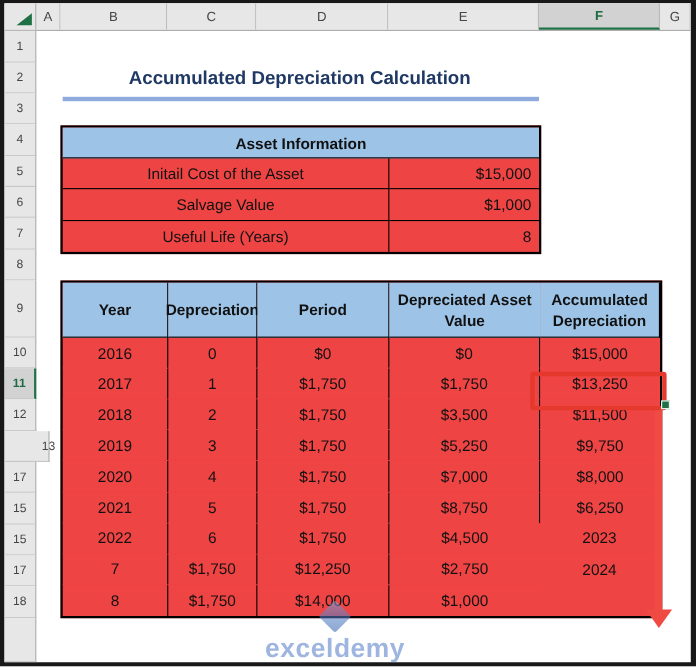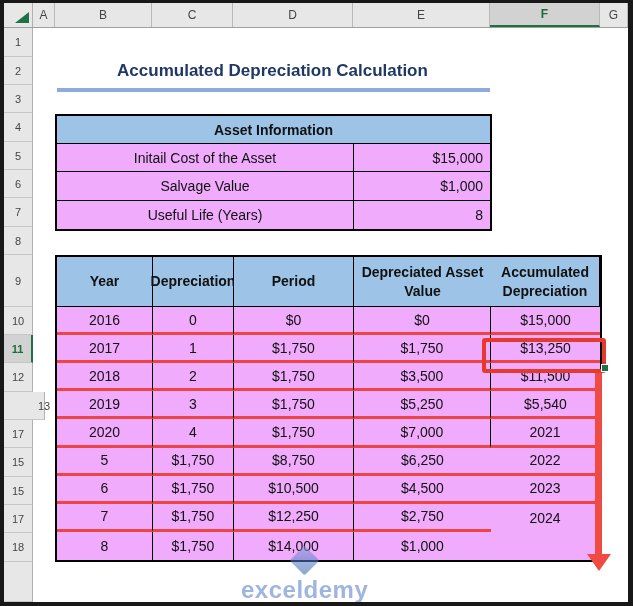--- a/index.html
+++ b/index.html
@@ -15,28 +15,28 @@
   .corner-cell { width:29px; height:100%; position:relative; background:#e7e7e7; border-right:1px solid #b0b0b0; }
   .corner-tri { position:absolute; right:3px; bottom:4px; width:0; height:0; border-left:14px solid transparent; border-bottom:11px solid #1e7145; }
   .col-h { height:100%; display:flex; align-items:center; justify-content:center; font-size:12px; color:#454545; border-right:1px solid #b9b9b9; background:#e7e7e7; }
   .col-h.selected { background:#d2d2d2; border-bottom:2px solid #1e7145; color:#1d6b40; font-weight:bold; }
   .row-strip { position:absolute; left:0; top:25px; width:29px; z-index:2; }
   .row-h { width:29px; display:flex; align-items:center; justify-content:center; font-size:11px; color:#454545; background:#e7e7e7; border-right:1px solid #b0b0b0; border-bottom:1px solid #c6c6c6; }
   .row-h.selected { background:#d2d2d2; border-right:2px solid #1e7145; color:#1d6b40; font-weight:bold; }
   
   .sheet-title { position:absolute; left:51px; top:53px; width:435px; height:30px; line-height:30px; text-align:center; font-weight:bold; font-size:17px; color:#1f3864; z-index:1; }
   .title-underline { position:absolute; left:53px; top:85px; width:433px; height:4px; background:#8faadc; z-index:1; }
-  .grid-table { position:absolute; border:2px solid #000; background:#f0abfc; display:grid; z-index:1; }
+  .grid-table { position:absolute; border:2px solid #000; background:#ef4444; display:grid; z-index:1; }
   #assetTable { left:51px; top:111px; width:437px; height:117px; grid-template-columns:297px 1fr; grid-template-rows:28px 1fr 1fr 1fr; }
   .at-header { grid-column:1 / 3; background:#9dc3e6; border-bottom:1px solid #000; display:flex; align-items:center; justify-content:center; font-weight:bold; font-size:14px; color:#111; }
   .at-label { border-right:1px solid #000; border-bottom:1px solid #000; display:flex; align-items:center; justify-content:center; font-size:14px; color:#111; }
   .at-value { border-bottom:1px solid #000; display:flex; align-items:center; justify-content:flex-end; padding-right:7px; font-size:14px; color:#111; }
   #depTable { left:51px; top:252px; width:547px; height:307px; grid-template-columns:96px 81px 120px 137px 1fr; grid-template-rows:50px repeat(9, 1fr); }
   .dt-header { background:#9dc3e6; border-right:1px solid #000; border-bottom:1px solid #000; display:flex; align-items:center; justify-content:center; text-align:center; font-weight:bold; font-size:14px; line-height:1.3; color:#111; padding:0 3px; }
-  .dt-cell { border-right:1px solid #000; border-bottom:3px solid #ef4444; display:flex; align-items:center; justify-content:center; font-size:14px; color:#111; }
+  .dt-cell { border-right:1px solid #000; border-bottom:1px solid #ef4444; display:flex; align-items:center; justify-content:center; font-size:14px; color:#111; }
   
   .watermark { position:absolute; left:237px; top:541px; display:flex; align-items:center; gap:7px; z-index:5; pointer-events:none;flex-direction:column; }
   .wm-logo { width:21px; height:21px; margin-top:6px; transform:rotate(45deg); background:linear-gradient(135deg,#7fa4dc 0%,#4a77c0 60%,#2f5da8 100%); opacity:.55; border-radius:2px; }
   .wm-textcol { display:flex; flex-direction:column; align-items:center; }
   .wm-brand { font-size:24px; font-weight:bold; color:rgba(130,160,214,.78); letter-spacing:.5px; line-height:1; }
   .wm-tagline { font-size:8px; letter-spacing:3px; color:rgba(147,156,174,.9); margin-top:16px; font-weight:normal; }
   
   .hl-box { position:absolute; left:478px; top:335px; width:124px; height:35px; border:4px solid #e6392e; border-radius:3px; z-index:10; }
   .fill-handle { position:absolute; left:597px; top:361px; width:8px; height:8px; background:#1e7145; border:1px solid #fff; z-index:11; }
   .arrow-line { position:absolute; left:591px; top:368px; width:7px; height:184px; background:#ef4b43; z-index:9; }
@@ -113,34 +113,34 @@
       <div class="dt-cell" style="border-right: none;">$13,250</div>
       <div class="dt-cell">2018</div>
       <div class="dt-cell">2</div>
       <div class="dt-cell">$1,750</div>
       <div class="dt-cell">$3,500</div>
       <div class="dt-cell" style="border-right: none;">$11,500</div>
       <div class="dt-cell">2019</div>
       <div class="dt-cell">3</div>
       <div class="dt-cell">$1,750</div>
       <div class="dt-cell">$5,250</div>
-      <div class="dt-cell" style="border-right: none;">$5,540</div>
+      <div class="dt-cell" style="border-right: none;">$9,750</div>
       <div class="dt-cell">2020</div>
       <div class="dt-cell">4</div>
       <div class="dt-cell">$1,750</div>
       <div class="dt-cell">$7,000</div>
+      <div class="dt-cell" style="border-right: none;">$8,000</div>
       <div class="dt-cell">2021</div>
       <div class="dt-cell">5</div>
       <div class="dt-cell">$1,750</div>
       <div class="dt-cell">$8,750</div>
       <div class="dt-cell" style="border-right: none;">$6,250</div>
       <div class="dt-cell">2022</div>
       <div class="dt-cell">6</div>
       <div class="dt-cell">$1,750</div>
-      <div class="dt-cell">$10,500</div>
       <div class="dt-cell" style="border-right: none;">$4,500</div>
       <div class="dt-cell">2023</div>
       <div class="dt-cell">7</div>
       <div class="dt-cell">$1,750</div>
       <div class="dt-cell">$12,250</div>
       <div class="dt-cell" style="border-right: none;">$2,750</div>
       <div class="dt-cell" style="border-bottom: none;">2024</div>
       <div class="dt-cell" style="border-bottom: none;">8</div>
       <div class="dt-cell" style="border-bottom: none;">$1,750</div>
       <div class="dt-cell" style="border-bottom: none;">$14,000</div>

